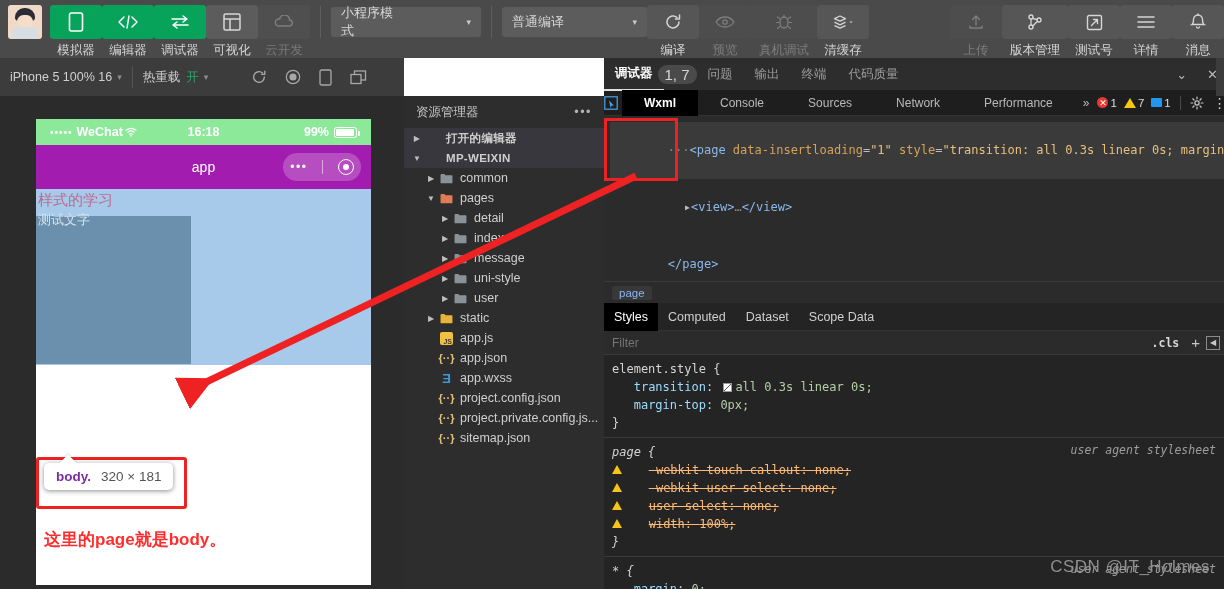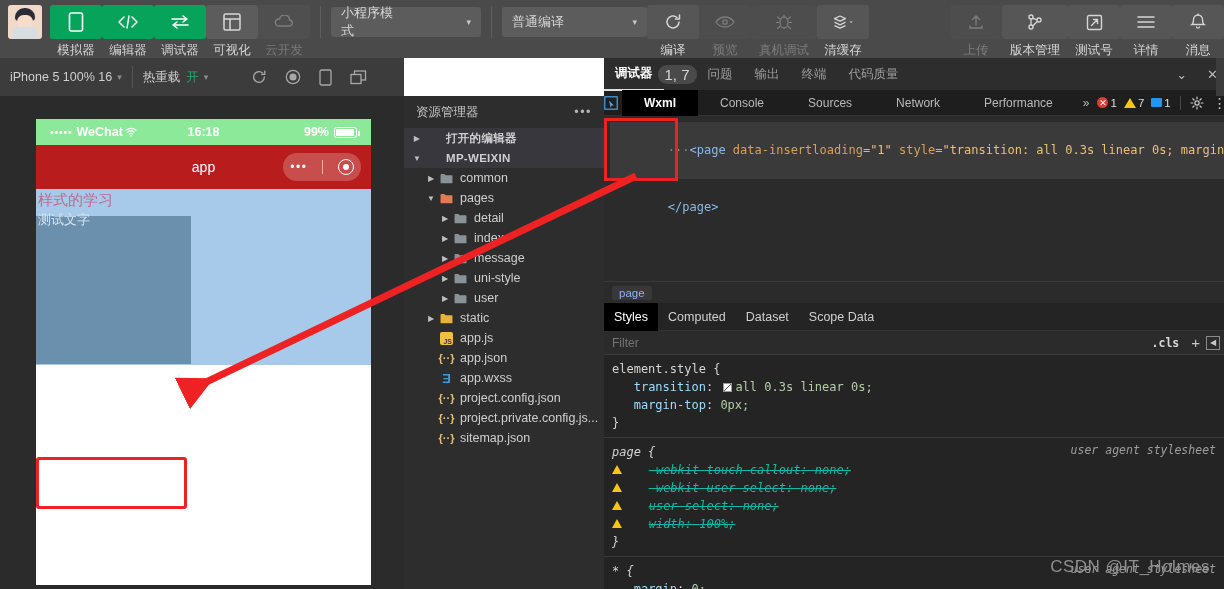--- a/index.html
+++ b/index.html
@@ -89,21 +89,21 @@
     padding:0 14px; color:#fff; font-size:12.5px; font-weight:bold;
   }
   .status .dots { letter-spacing:1px; font-size:10px; }
   .status .carrier { margin-left:4px; }
   .status .time { position:absolute; left:0; right:0; text-align:center; font-weight:bold; }
   .status .right { margin-left:auto; display:flex; align-items:center; gap:5px; z-index:2;}
   .batt { width:23px; height:11px; border:1.6px solid #fff; border-radius:2.5px; position:relative;}
   .batt::after{content:"";position:absolute;right:-4px;top:3px;width:2px;height:5px;background:#fff;border-radius:0 1px 1px 0;}
   .batt i{position:absolute;left:1px;top:1px;bottom:1px;width:18px;background:#fff;border-radius:1px;display:block;}
 
-  .navbar { height:44px; background:#b91c1c; position:relative; display:flex; align-items:center; justify-content:center;}
+  .navbar { height:44px; background:#a21caf; position:relative; display:flex; align-items:center; justify-content:center;}
   .navbar .title { color:#ffffff; font-size:14px; }
   .capsule {
     position:absolute; right:10px; top:8px; width:78px; height:28px; border-radius:14px;
     background:rgba(255,255,255,0.22); display:flex; align-items:center; justify-content:space-around;
   }
   .capsule .more { letter-spacing:1.5px; color:#fff; font-size:12px; }
   .capsule .sep { width:1px; height:14px; background:rgba(255,255,255,0.55); }
   .capsule .target { width:16px;height:16px;border-radius:50%;border:1.8px solid #fff; display:flex;align-items:center;justify-content:center;}
   .capsule .target i{width:6px;height:6px;border-radius:50%;background:#fff;display:block;}
 
@@ -188,21 +188,21 @@
   .filterbar .plus { color:#c8c8c8; font-size:15px; padding:0 6px; cursor:pointer;}
   .filterbar .sq { width:14px;height:14px;border:1px solid #8a8a8a; margin-right:4px; display:flex;align-items:center;justify-content:center; color:#c8c8c8; font-size:8px; cursor:pointer;}
 
   .cssarea { font-family:"DejaVu Sans Mono","Liberation Mono",monospace; font-size:12px; color:#d4d4d4; }
   .cssblk { padding:5px 0 5px 8px; border-bottom:1px solid #3a3a3a; position:relative;}
   .cssline { line-height:18px; white-space:pre;}
   .k-sel { color:#d4d4d4; }
   .k-prop { color:#9cdcfe; }
   .k-num { color:#b5cea8; }
   .uas { position:absolute; right:8px; top:5px; color:#9d9d9d; font-style:italic; font-size:11.5px;}
-  .strike { text-decoration:line-through; color:#14b8a6; font-style:italic;}
+  .strike { text-decoration:line-through; color:#fdba74; }
   .warn { display:inline-block; width:0;height:0;border-left:5px solid transparent;border-right:5px solid transparent;border-bottom:9px solid #f5c518; margin-right:5px; position:relative; top:0px;}
   .italicsel { font-style:italic; color:#d4d4d4; }
   .swatch { display:inline-block; width:9px;height:9px;border:1px solid #999; vertical-align:-1px; margin:0 3px;
             background:linear-gradient(135deg,#ffffff 46%,#555 46%,#555 54%,#fff 54%);}
 
   .watermark { position:absolute; right:14px; bottom:12px; color:#8f8f8f; font-size:17px; letter-spacing:.5px;}
   .rightedge { position:absolute; right:0; top:58px; width:8px; height:38px; background:#3c3c3c;}
 </style>
 </head>
 <body>
@@ -440,20 +440,25 @@
       <div class="pagebody">
         <div class="blueblock"></div>
         <div class="t1" style="position:relative;z-index:2">样式的学习</div>
         <div class="t2" style="position:relative;z-index:2">测试文字</div>
       </div>
 
       <div class="whitearea"></div>
     </div>
 
     <div class="redbox1"></div>
+    <div class="tooltip">
+      <span class="tag">body.</span>
+      <span class="dim2">320 × 181</span>
+    </div>
+    <div class="rednote">这里的page就是body。</div>
   </div>
 
   <div class="explorer">
     <div class="exp-head">
       <span>资源管理器</span>
       <span class="dots3">•••</span>
     </div>
     <div id="tree">
         <div class="row sec hl">
           <span style="width:6px;flex:none"></span>
@@ -661,20 +666,23 @@
             </svg>
         </span>
         <span style="color:#c9c9c9; padding:0 6px; letter-spacing:0; line-height:8px; font-size:14px;">⋮</span>
       </div>
     </div>
 
     <div class="domarea">
       <div class="domline sel-line">
         <span class="c-dots">···</span><span class="c-tag">&lt;page </span><span class="c-attr">data-insertloading</span><span class="c-pun">=</span><span class="c-val">"1"</span><span class="c-attr"> style</span><span class="c-pun">=</span><span class="c-val">"transition: all 0.3s linear 0s; margin-top: 0px;"</span>
       </div>
+      <div class="domline" style="padding-left:16px">
+        <span class="c-pun">▸</span><span class="c-tag">&lt;view&gt;</span><span class="c-dots">…</span><span class="c-tag">&lt;/view&gt;</span>
+      </div>
       <div class="domline">
         <span class="c-tag">&lt;/page&gt;</span>
       </div>
       <div class="redbox2"></div>
     </div>
 
     <div class="crumbbar">
       <span class="crumb">page</span>
     </div>
 

